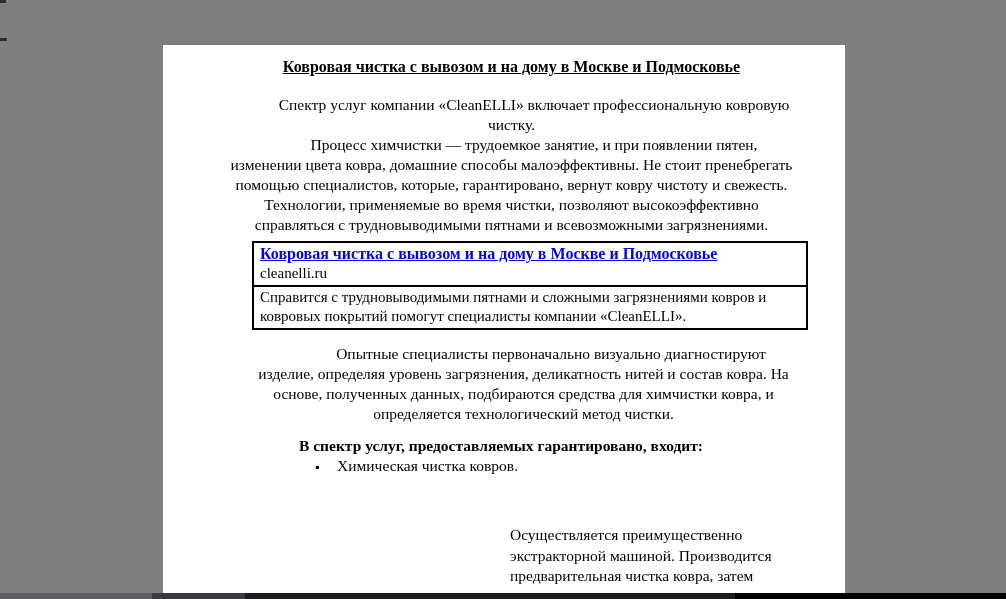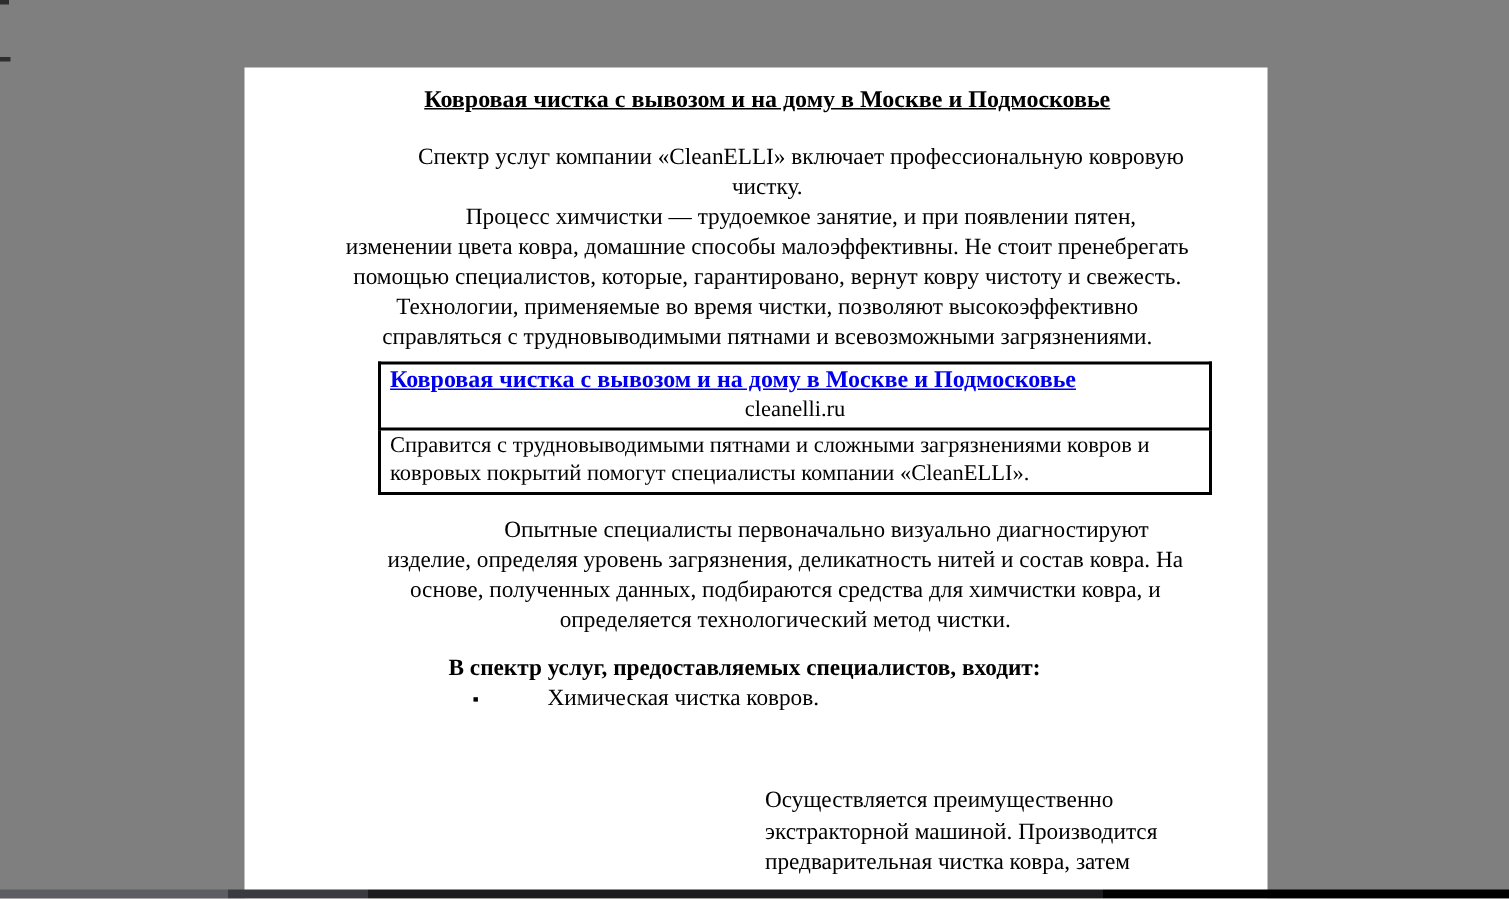--- a/index.html
+++ b/index.html
@@ -52,33 +52,32 @@
     font-size: 15px; line-height: 19px;
     vertical-align: top;
   }
   .doc-link {
     font-size: 16px;
     font-weight: bold;
     text-decoration: underline;
     cursor: pointer;
     display: inline-block;
   }
-  .site-line { font-size: 15px; line-height: 19px; color: #000; text-align: center; }
+  .site-line { font-size: 15px; line-height: 19px; color: #000; }
 
   .services-heading {
     font-weight: bold;
     font-size: 15.5px; line-height: 20px;
     margin: 12px 0 0 69px;
   }
   .bullet-item {
     margin-left: 85px;
     font-size: 15.5px; line-height: 20px;
     display: flex;
     align-items: flex-start;
-    gap: 28px;
   }
   .bullet-marker { width: 22px; flex: 0 0 22px; }
   .bullet-marker::before { content: "▪"; font-size: 12px; line-height: 20px; }
   .service-detail {
     margin-left: 280px;
     width: 292px;
     font-size: 15.5px; line-height: 20.5px; margin-top: 48px;
   }
 
   .bottom-bar {
@@ -119,21 +118,21 @@
         <tr>
           <td>
             <span>Справится с трудновыводимыми пятнами и сложными загрязнениями ковров и ковровых покрытий помогут специалисты компании «CleanELLI».</span>
           </td>
         </tr>
       </tbody>
     </table>
 
     <p class="body-p indent-lg">Опытные специалисты первоначально визуально диагностируют изделие, определяя уровень загрязнения, деликатность нитей и состав ковра. На основе, полученных данных, подбираются средства для химчистки ковра, и определяется технологический метод чистки.</p>
 
-    <div class="services-heading">В спектр услуг, предоставляемых специалистов, входит:</div>
+    <div class="services-heading">В спектр услуг, предоставляемых гарантировано, входит:</div>
 
     <div class="bullet-item">
       <span class="bullet-marker"></span>
       <span class="bullet-text">Химическая чистка ковров.</span>
     </div>
 
     <div class="service-detail">Осуществляется преимущественно экстракторной машиной. Производится предварительная чистка ковра, затем</div>
 
   </div>
 </div>

